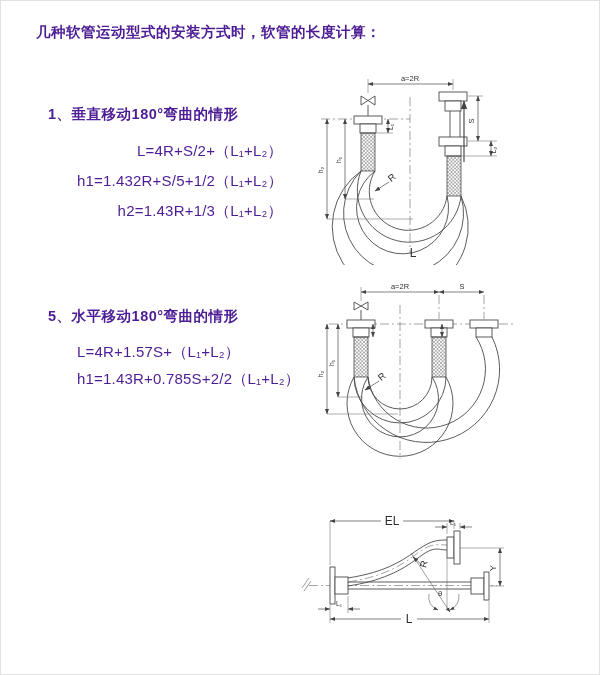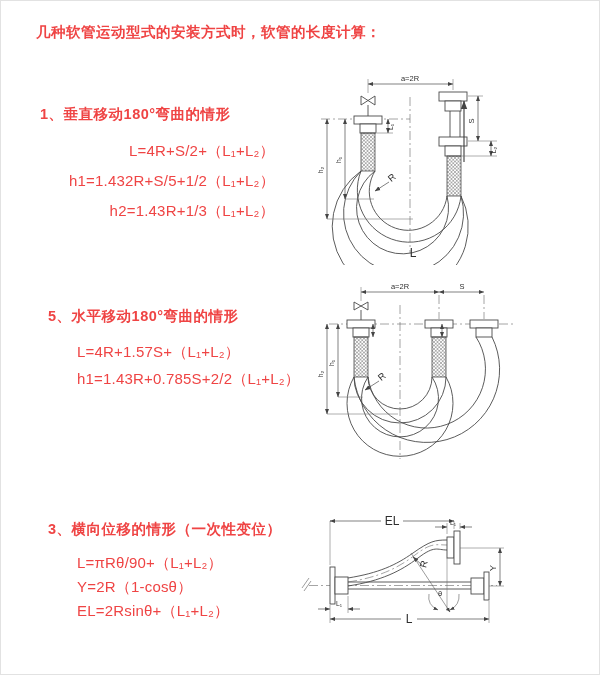--- a/index.html
+++ b/index.html
@@ -1,19 +1,19 @@
 <!DOCTYPE html>
 <html><head>
 <meta charset="utf-8">
 <style>
   html,body{margin:0;padding:0;background:#888;}
   .page{
     position:relative;width:600px;height:675px;background:#fff;
     border:1px solid #e2e2e2;box-sizing:border-box;overflow:hidden;
-    font-family:"Liberation Sans","DejaVu Sans",sans-serif;color:#ef4444;
+    font-family:"Liberation Sans","DejaVu Sans",sans-serif;color:#4c1d95;
   }
   .title{position:absolute;left:35px;top:22px;font-size:14.5px;font-weight:bold;letter-spacing:.5px;}
   .section{position:absolute;}
   .sec-heading{font-size:14.5px;font-weight:bold;letter-spacing:.5px;margin-bottom:12px;}
   .formulas{padding-left:29px;font-size:15px;letter-spacing:.2px;}
   .s1 .formulas div{line-height:30px;text-align:right;}
   .s2 .formulas div{line-height:27px;}
   .s3 .formulas div{line-height:24px;}
   .diag{position:absolute;}
   
@@ -29,45 +29,37 @@
   .dtxt-b{font-size:12px;}
   .dtxt-m{font-size:9.5px;}
 </style>
 </head>
 <body>
 
 <div class="page">
 
   <div class="title">几种软管运动型式的安装方式时，软管的长度计算：</div>
 
-  <div class="section s1" style="left:39px;top:104px;">
+  <div class="section s1" style="left:47px;top:104px;">
     <div class="sec-heading">1、垂直移动180°弯曲的情形</div>
     <div class="formulas">
       <div>L=4R+S/2+（L₁+L₂）</div>
       <div>h1=1.432R+S/5+1/2（L₁+L₂）</div>
       <div>h2=1.43R+1/3（L₁+L₂）</div>
     </div>
   </div>
 
   <div class="section s2" style="left:47px;top:306px;">
     <div class="sec-heading">5、水平移动180°弯曲的情形</div>
     <div class="formulas">
       <div>L=4R+1.57S+（L₁+L₂）</div>
       <div>h1=1.43R+0.785S+2/2（L₁+L₂）</div>
     </div>
   </div>
 
-  <div class="section s3" style="left:47px;top:519px;">
-    <div class="sec-heading">3、横向位移的情形（一次性变位）</div>
-    <div class="formulas">
-      <div>L=πRθ/90+（L₁+L₂）</div>
-      <div>Y=2R（1-cosθ）</div>
-      <div>EL=2Rsinθ+（L₁+L₂）</div>
-    </div>
-  </div>
 
   <svg class="diag" style="left:300px;top:66px;" width="290" height="198" viewBox="0 0 290 198">
     <defs>
       <marker id="m1" viewBox="0 0 10 10" refX="9.5" refY="5" markerWidth="8" markerHeight="8" orient="auto-start-reverse">
         <path d="M0,1.2 L10,5 L0,8.8 z" fill="#444"></path>
       </marker>
       <pattern id="hx1" width="3.5" height="3.5" patternUnits="userSpaceOnUse">
         <path d="M0,3.5 L3.5,0 M0,0 L3.5,3.5" stroke="#666" stroke-width="0.5"></path>
       </pattern>
     </defs>

